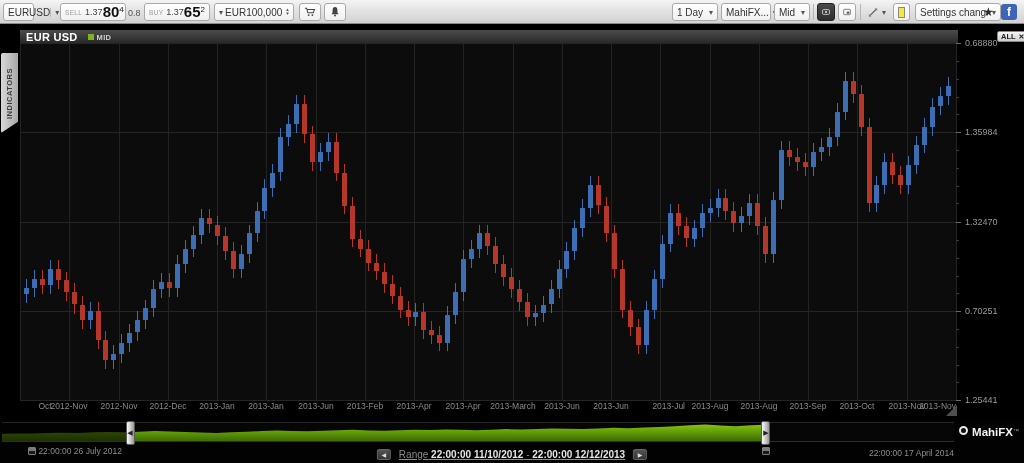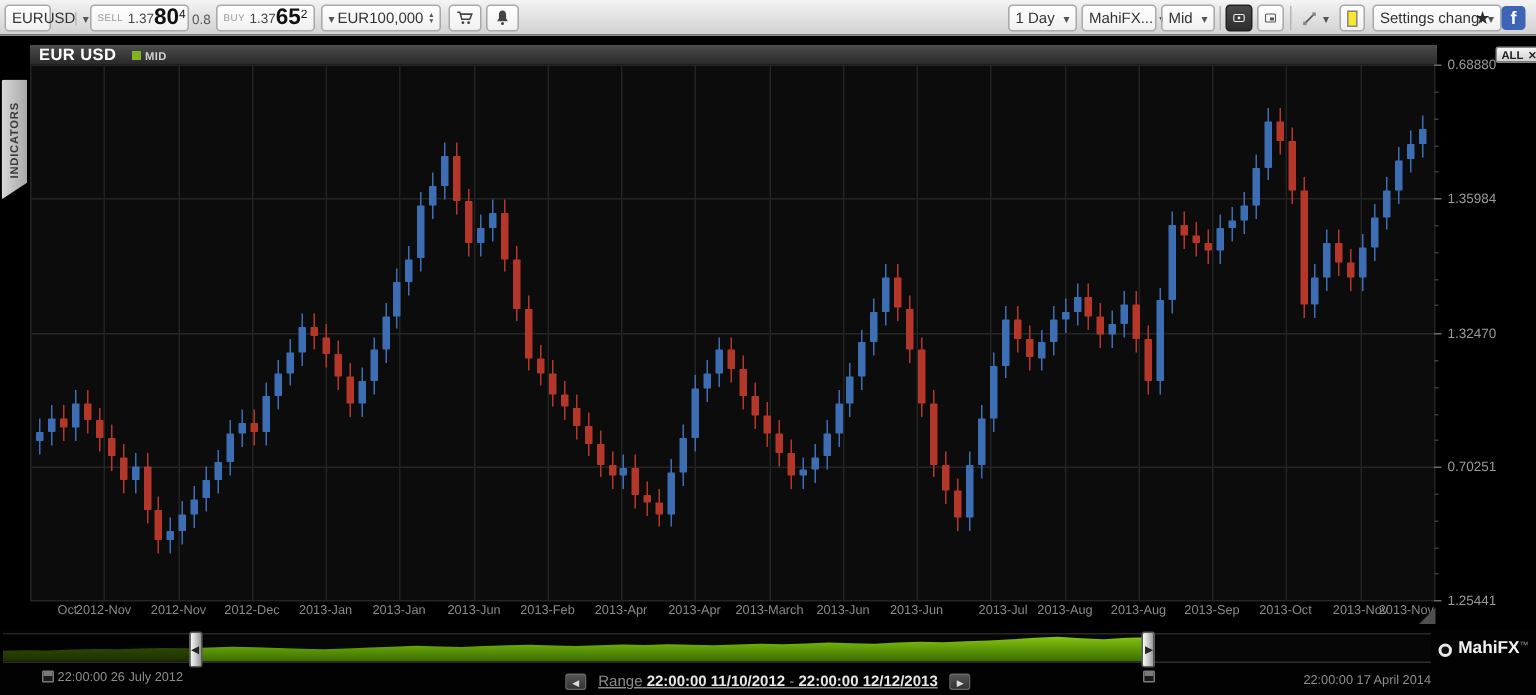--- a/index.html
+++ b/index.html
@@ -74,21 +74,21 @@
   .cal { display:inline-block; width:8px; height:8px; border:1px solid #7a7a7a; border-radius:1px;
          background:linear-gradient(#7a7a7a 3px,#1a1a1a 3px); vertical-align:-1px; }
   .stamp { position:absolute; font-size:8.5px; color:#8d8d8d; white-space:nowrap; }
   #range-ctl { position:absolute; left:50%; top:25px; transform:translateX(-50%);
                display:flex; align-items:center; white-space:nowrap; }
   .skipbtn { width:14px; height:11px; background:linear-gradient(#555,#333); border:1px solid #666;
              border-radius:2px; color:#ddd; font-size:6px; display:flex; align-items:center;
              justify-content:center; cursor:pointer; }
   #range-text { font-size:10px; color:#8d8d8d; margin:4px 8px;text-decoration:underline; }
   #range-text b { color:#e6e6e6; }
-  #logo { position:absolute; right:5px; top:6px; display:flex; align-items:flex-end; cursor:pointer; }
+  #logo { position:absolute; right:5px; top:6px; display:flex; align-items:flex-start; cursor:pointer; }
   #logo .ring { width:9px; height:9px; border:2.5px solid #e9e9e9; border-radius:50%;
                 background:#111; margin-right:4px; }
   #logo .lt { color:#f2f2f2; font-size:11.5px; font-weight:bold; }
   #logo .tm { color:#9a9a9a; font-size:6px; align-self:flex-start; margin-top:2px; }
 </style>
 </head>
 <body>
 
 <div id="toolbar">
   <div class="tbtn" style="left:3px;width:31px;">

